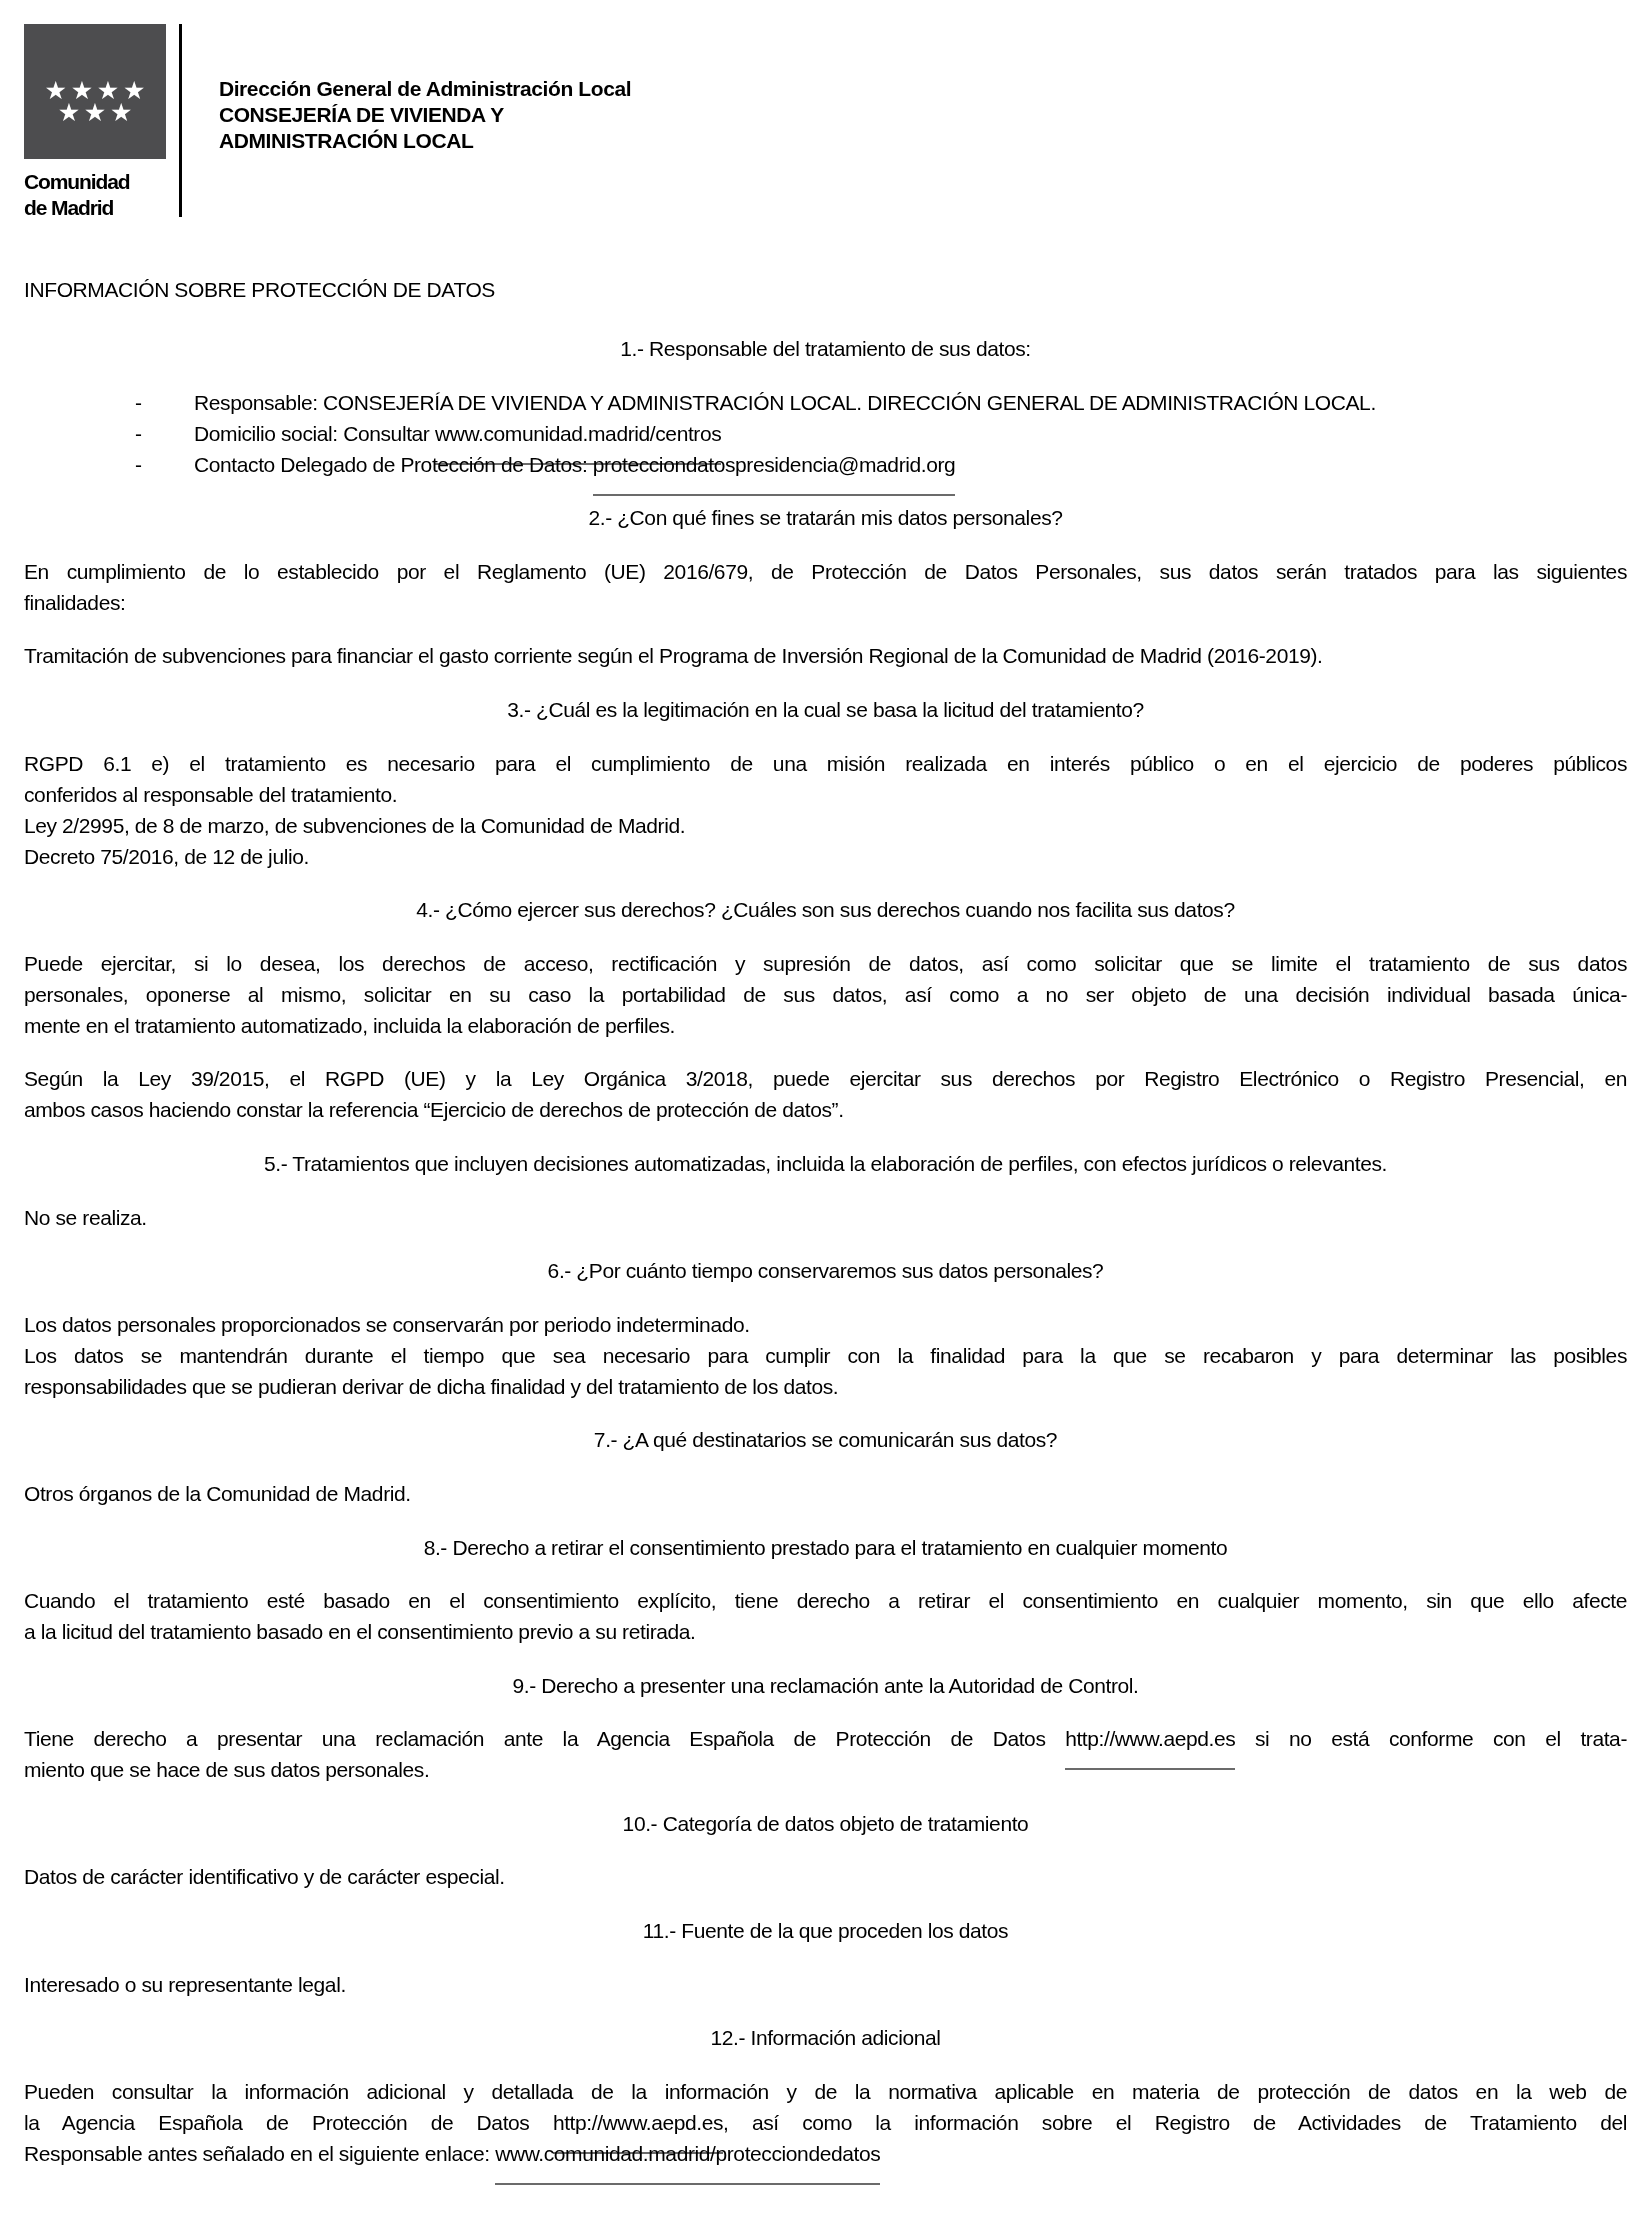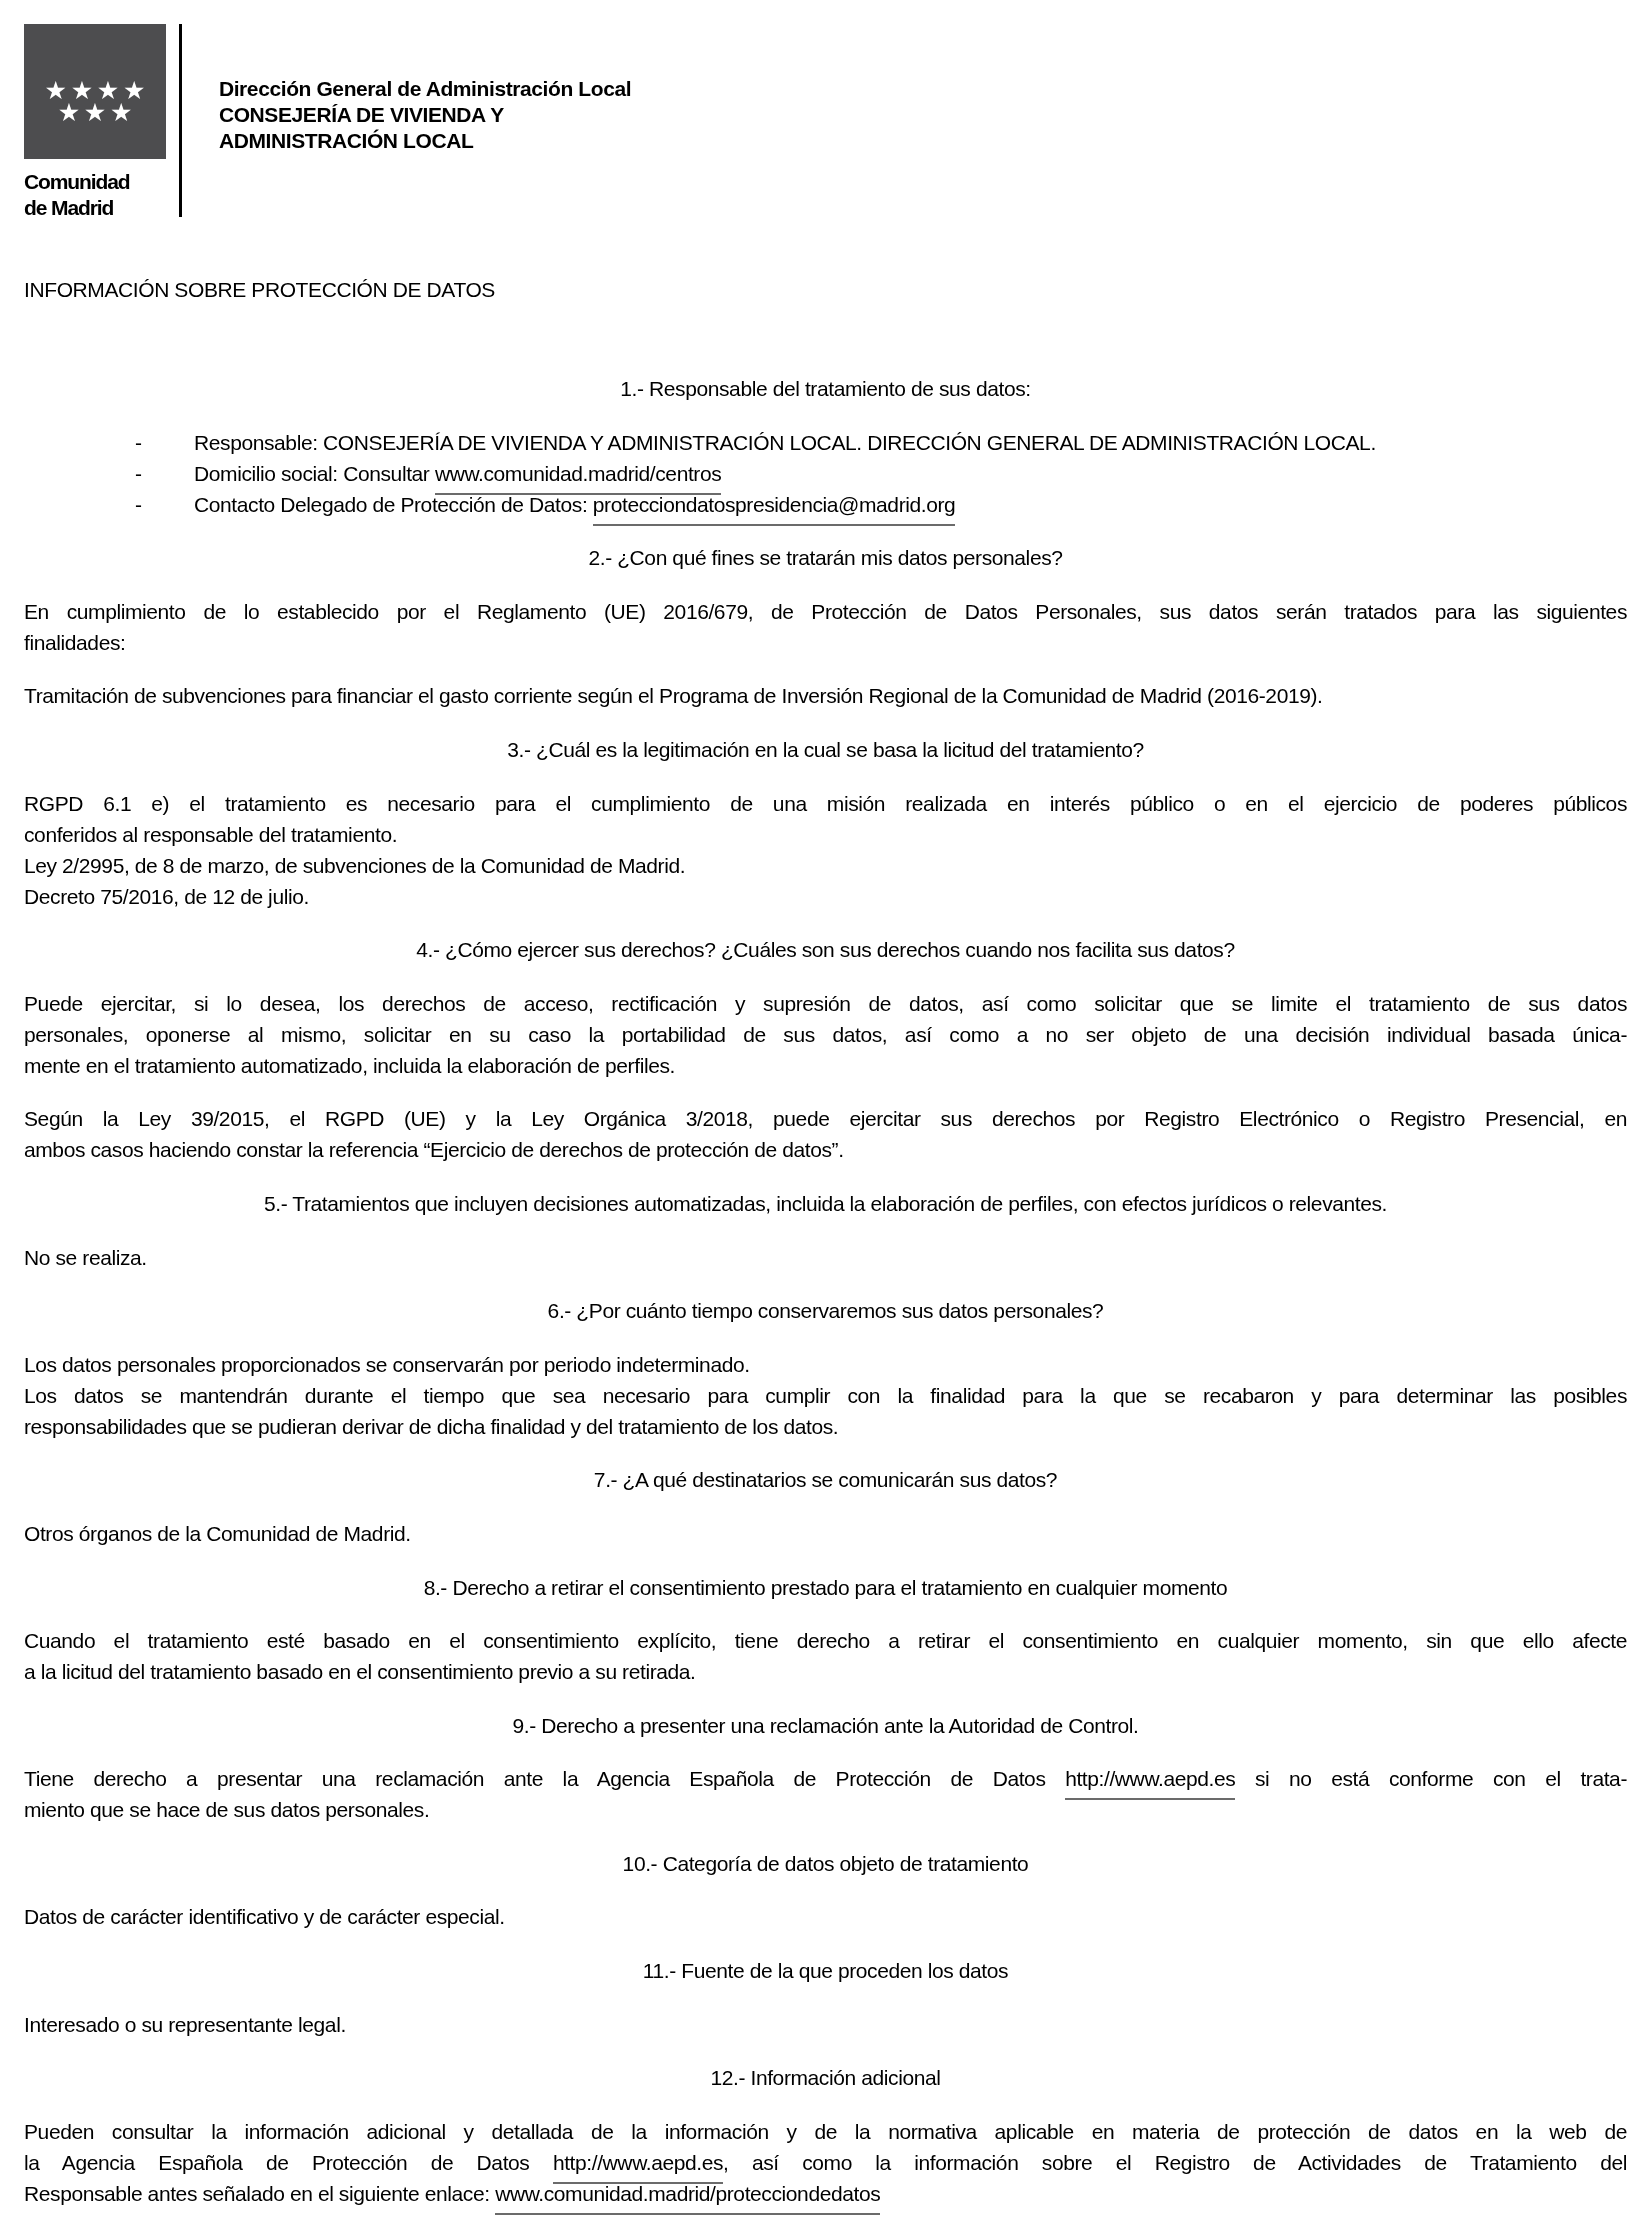--- a/index.html
+++ b/index.html
@@ -22,29 +22,29 @@
     display:flex; flex-direction:column; align-items:center; justify-content:center;
     padding-top:20.5px;
   }
   .stars { color:#ffffff; font-size:25px; line-height:23.4px; letter-spacing:3.7px; padding-left:3.7px; white-space:nowrap; }
   .stars.r2 { margin-top:-0.7px; }
   .logo-name { font-weight:bold; font-size:21px; line-height:26px; margin-top:10.2px; letter-spacing:-1.1px; white-space:nowrap; }
   .hdr-divider { width:2.9px; height:193px; background:#000000; margin-left:13px; margin-right:37px; flex:0 0 2.9px; }
   .dept { margin-top:52px; font-weight:bold; font-size:21px; line-height:26px; white-space:nowrap; }
   
   main { font-size:21px; line-height:31px; }
-  .title { margin-bottom:68px; white-space:nowrap; }
+  .title { margin-bottom:28px; white-space:nowrap; }
   .sec-heading { margin-bottom:22.6px; white-space:nowrap;text-align:center; }
   .block { margin-bottom:22.6px; }
   .line { white-space:nowrap; }
   .jline { text-align:justify; text-align-last:justify; }
   .bullets { margin-top:7.3px; margin-bottom:22.6px; }
   .bullet { display:flex; }
   .bullet .dash { flex:0 0 170px; width:170px; padding-left:111px; }
-  .lnk { border-bottom:2.2px solid #6b6b6b; padding-bottom:8px; }
+  .lnk { border-bottom:2.2px solid #6b6b6b; padding-bottom:18px; }
 </style>
 </head>
 <body>
 
 <div class="page">
 
   <header>
     <div class="logo">
       <div class="logo-box">
         <div class="stars r1">★★★★</div>

